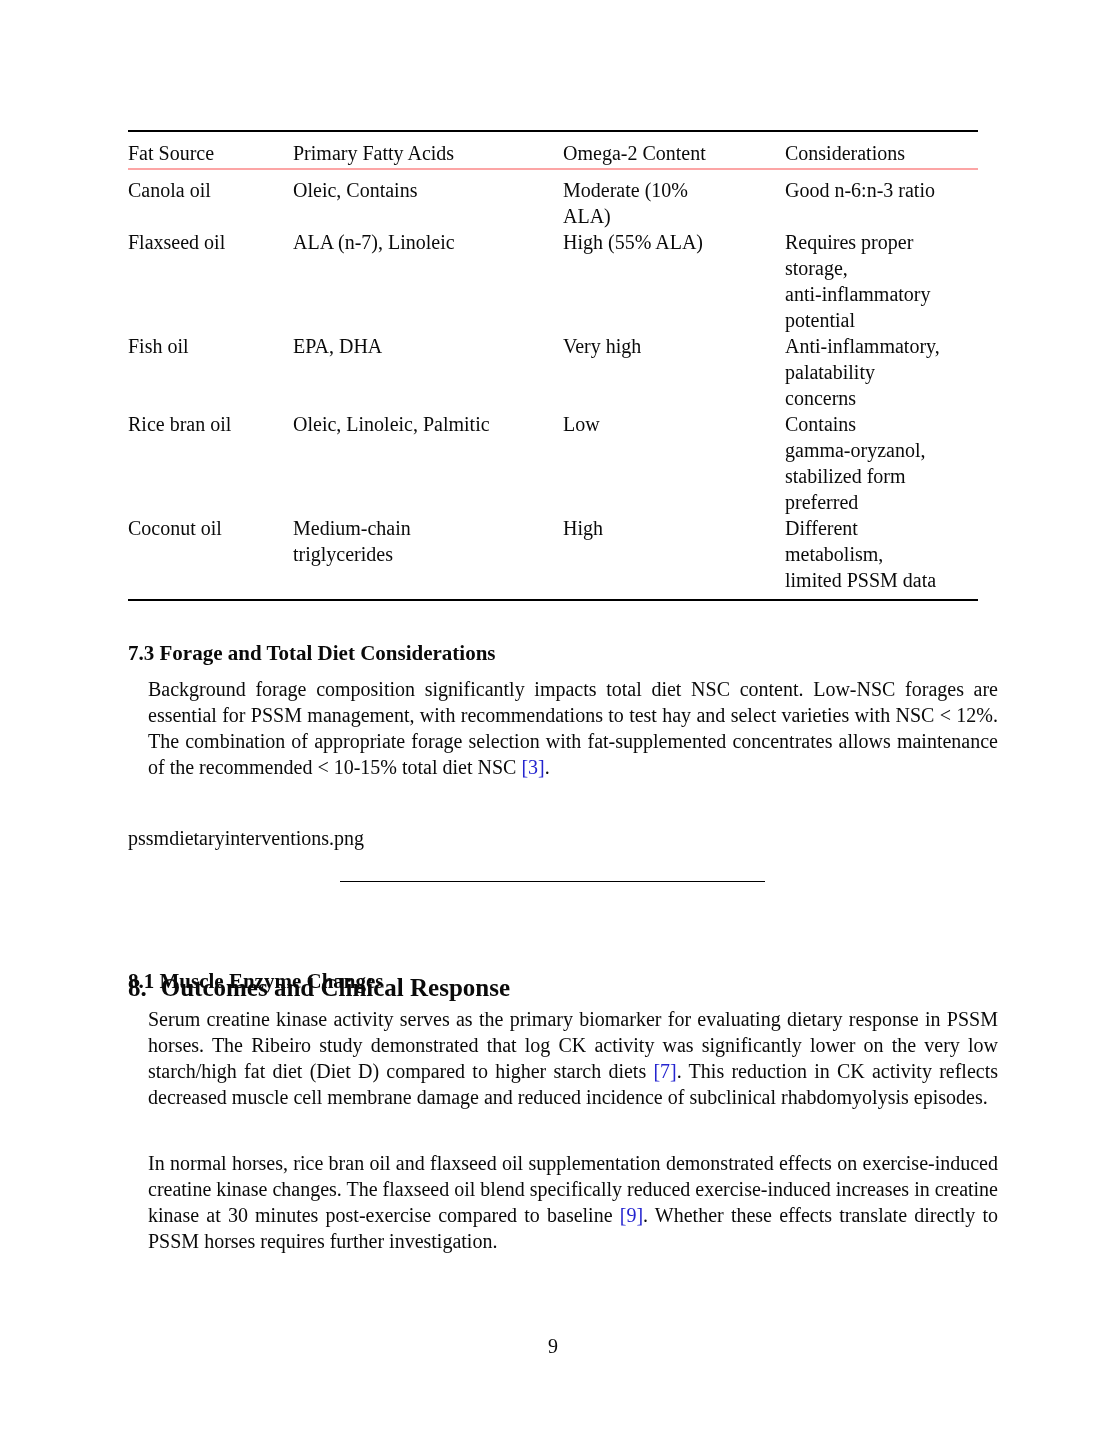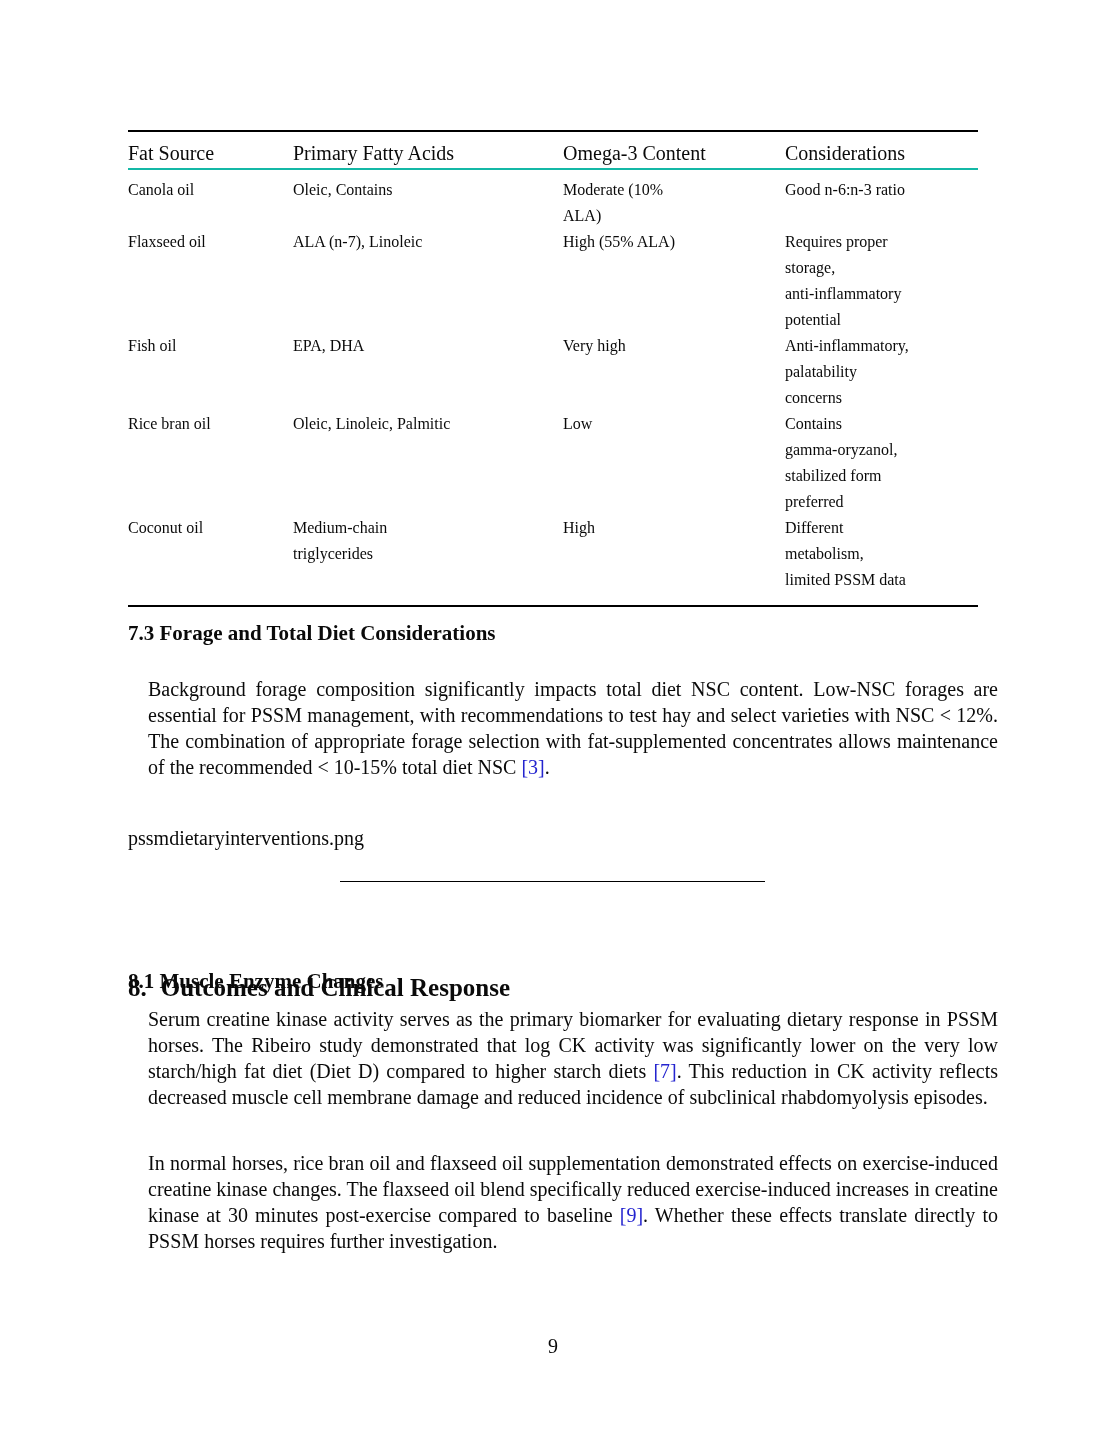--- a/index.html
+++ b/index.html
@@ -23,31 +23,31 @@
     table-layout: fixed;
     border-top: 2px solid #000;
     border-bottom: 2px solid #000;
   }
   .fat-table th {
     text-align: left;
     font-weight: normal;
     font-size: 20px;
     line-height: 26px;
     padding: 8px 0 2px 0;
-    border-bottom: 2px solid #14b8a6;
+    border-bottom: 2px solid #fca5a5;
   }
   .fat-table td {
     vertical-align: top;
-    font-size: 16px;
+    font-size: 20px;
     line-height: 26px;
     white-space: pre-line;
     padding: 0 6px 0 0;
   }
   .fat-table tbody tr:first-child td { padding-top: 7px; }
-  .fat-table tbody tr:last-child td  { padding-bottom: 12px; margin-left: 26px; }
+  .fat-table tbody tr:last-child td  { padding-bottom: 6px; margin-left: 26px; }
 
   
   .subsection-heading {
     font-size: 21px;
     font-weight: bold;
     line-height: 26px;
   }
   .section-heading {
     font-size: 25px;
     font-weight: bold;
@@ -99,21 +99,21 @@
       <colgroup>
         <col style="width:165px">
         <col style="width:270px">
         <col style="width:222px">
         <col style="width:193px">
       </colgroup>
       <thead>
         <tr>
           <th>Fat Source</th>
           <th>Primary Fatty Acids</th>
-          <th>Omega-3 Content</th>
+          <th>Omega-2 Content</th>
           <th>Considerations</th>
         </tr>
       </thead>
       <tbody>
         <tr>
           <td>Canola oil</td>
           <td>Oleic, Contains</td>
           <td>Moderate (10%
 ALA)</td>
           <td>Good n-6:n-3 ratio</td>
@@ -150,21 +150,21 @@
 triglycerides</td>
           <td>High</td>
           <td>Different
 metabolism,
 limited PSSM data</td>
         </tr>
       </tbody>
     </table>
   </div>
 
-  <div class="content-block subsection-heading" style="top:620px">7.3 Forage and Total Diet Considerations</div>
+  <div class="content-block subsection-heading" style="top:640px">7.3 Forage and Total Diet Considerations</div>
 
   <div class="content-block para" style="top:676px">
     <span>Background forage composition significantly impacts total diet NSC content. Low-NSC forages are essential for PSSM management, with recommendations to test hay and select varieties with NSC &lt; 12%. The combination of appropriate forage selection with fat-supplemented concentrates allows maintenance of the recommended &lt; 10-15% total diet NSC </span><span class="cite">[3]</span><span>.</span>
   </div>
 
   <div class="content-block fig-line" style="top:825px">
     <span>pssm</span><span class="ital">dietary</span><span>interventions.png</span>
   </div>
 
   <div class="divider-rule"></div>

